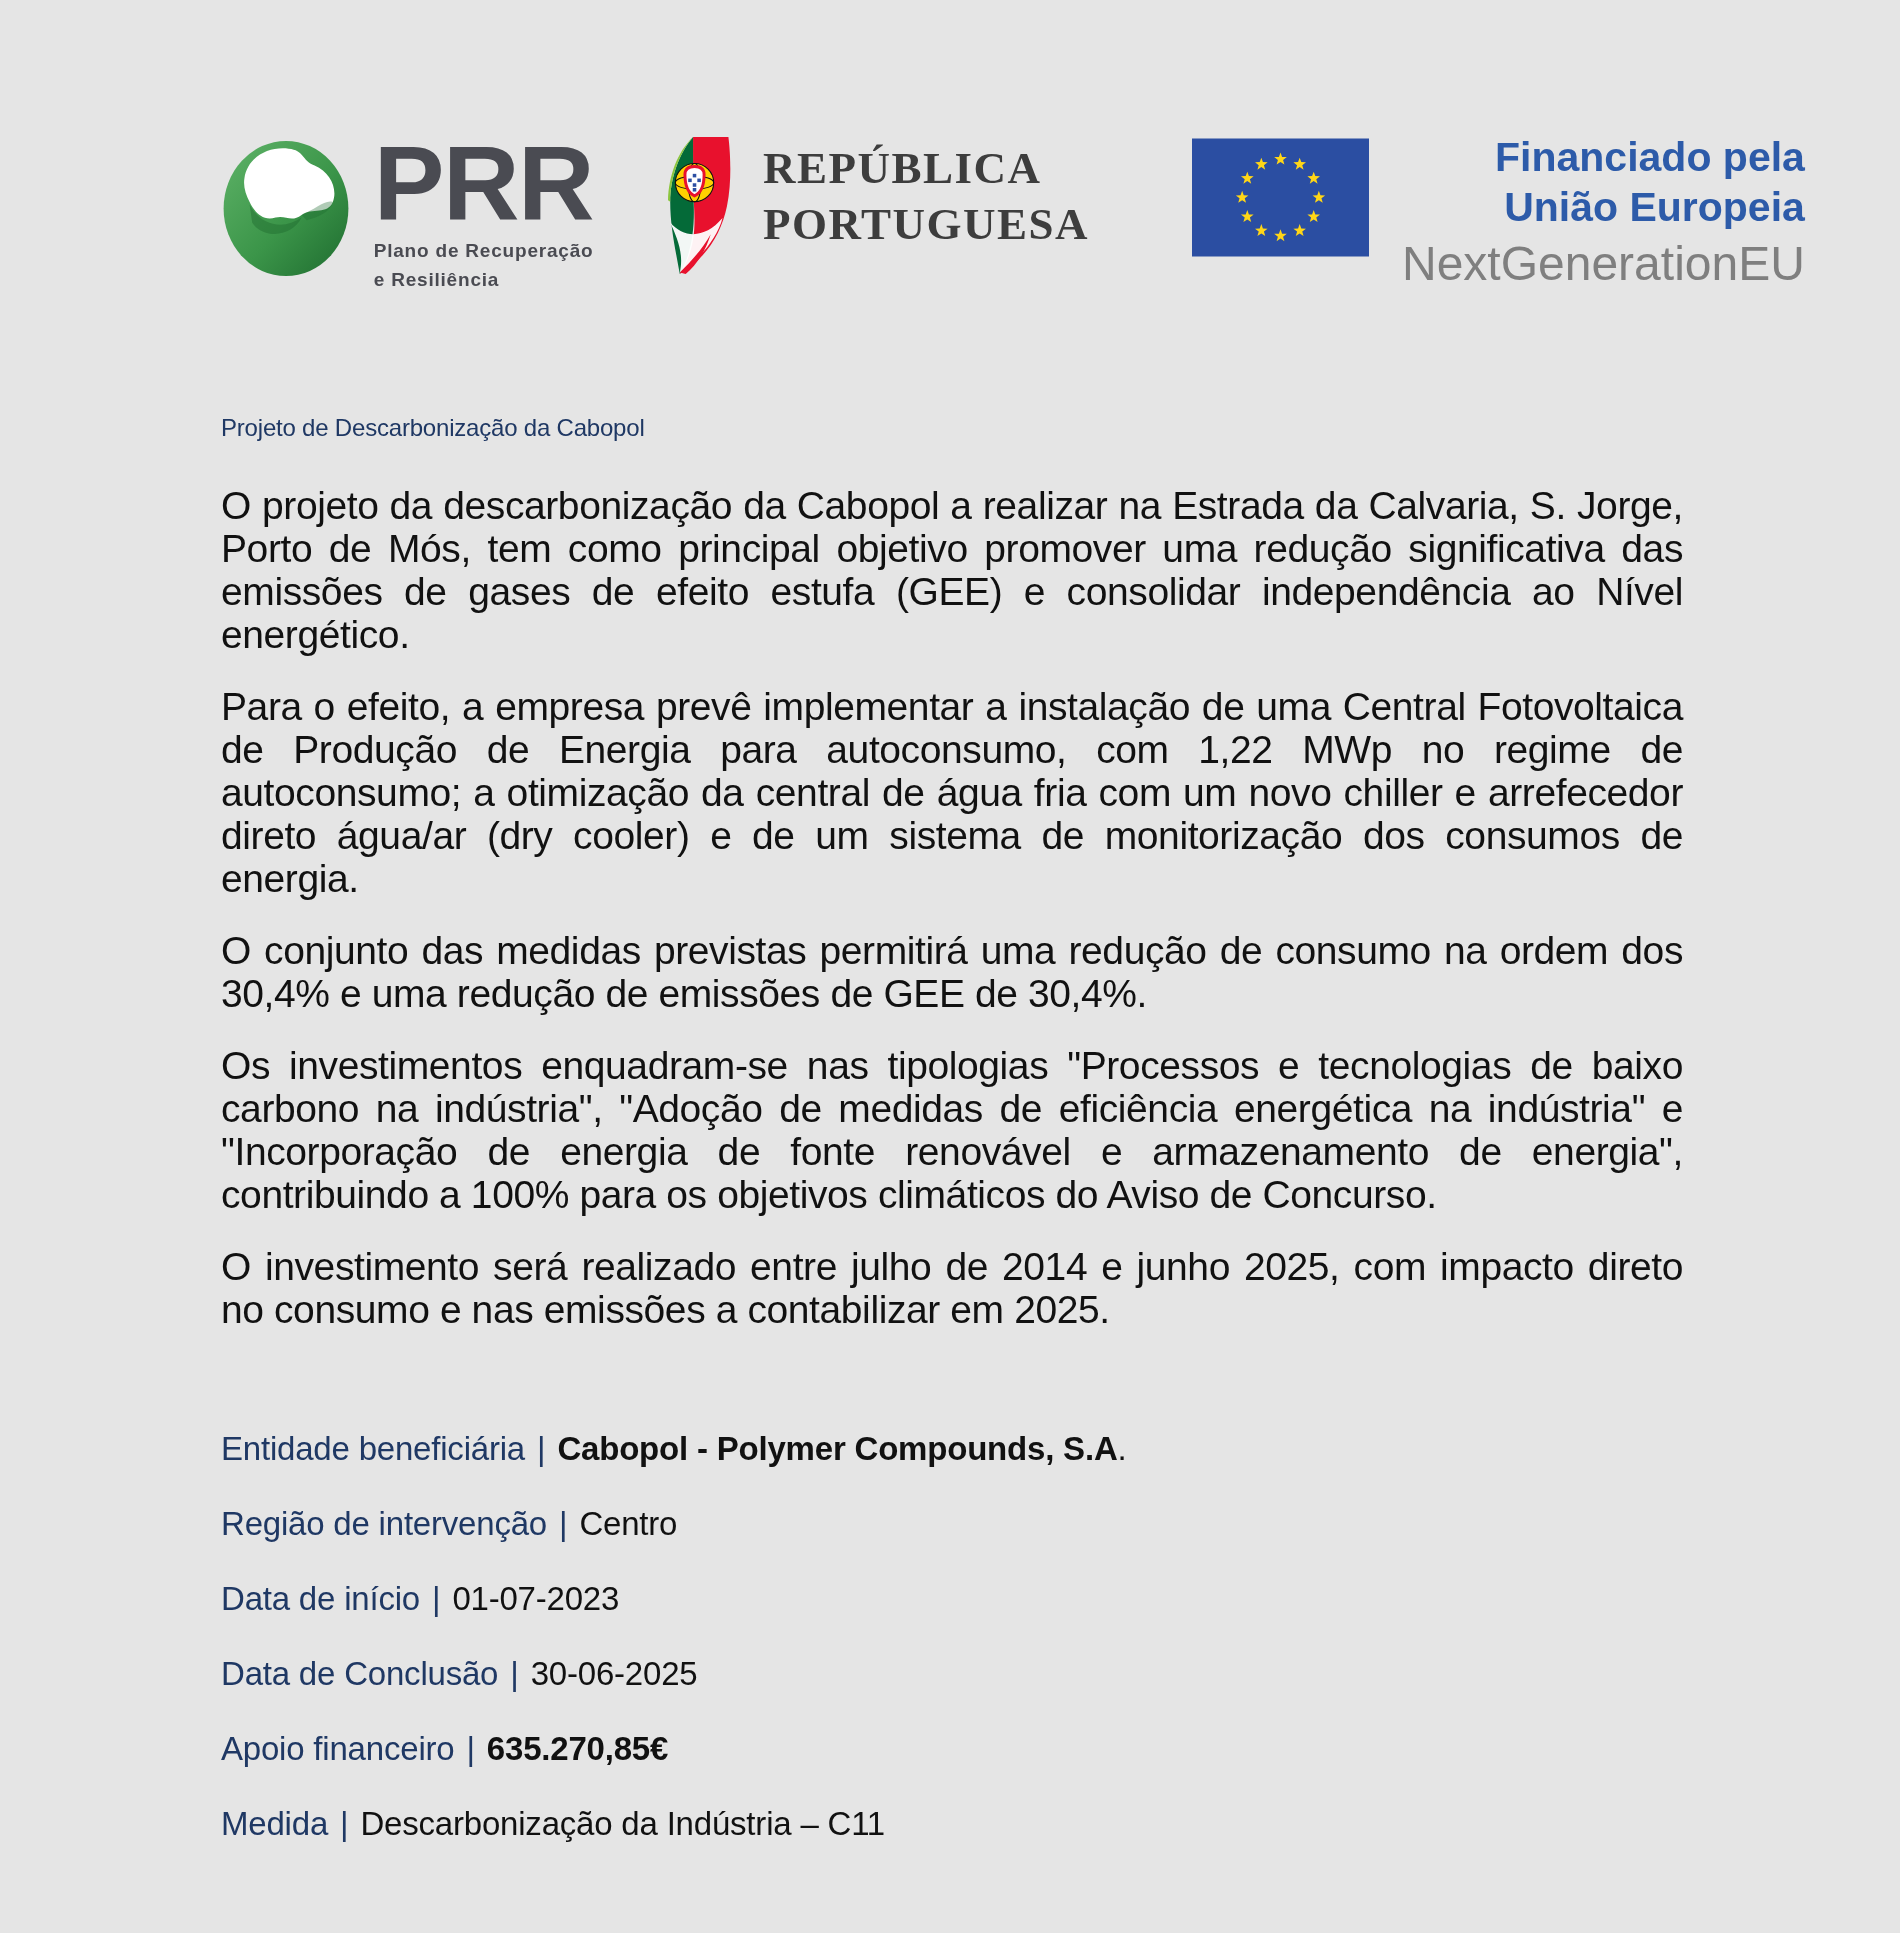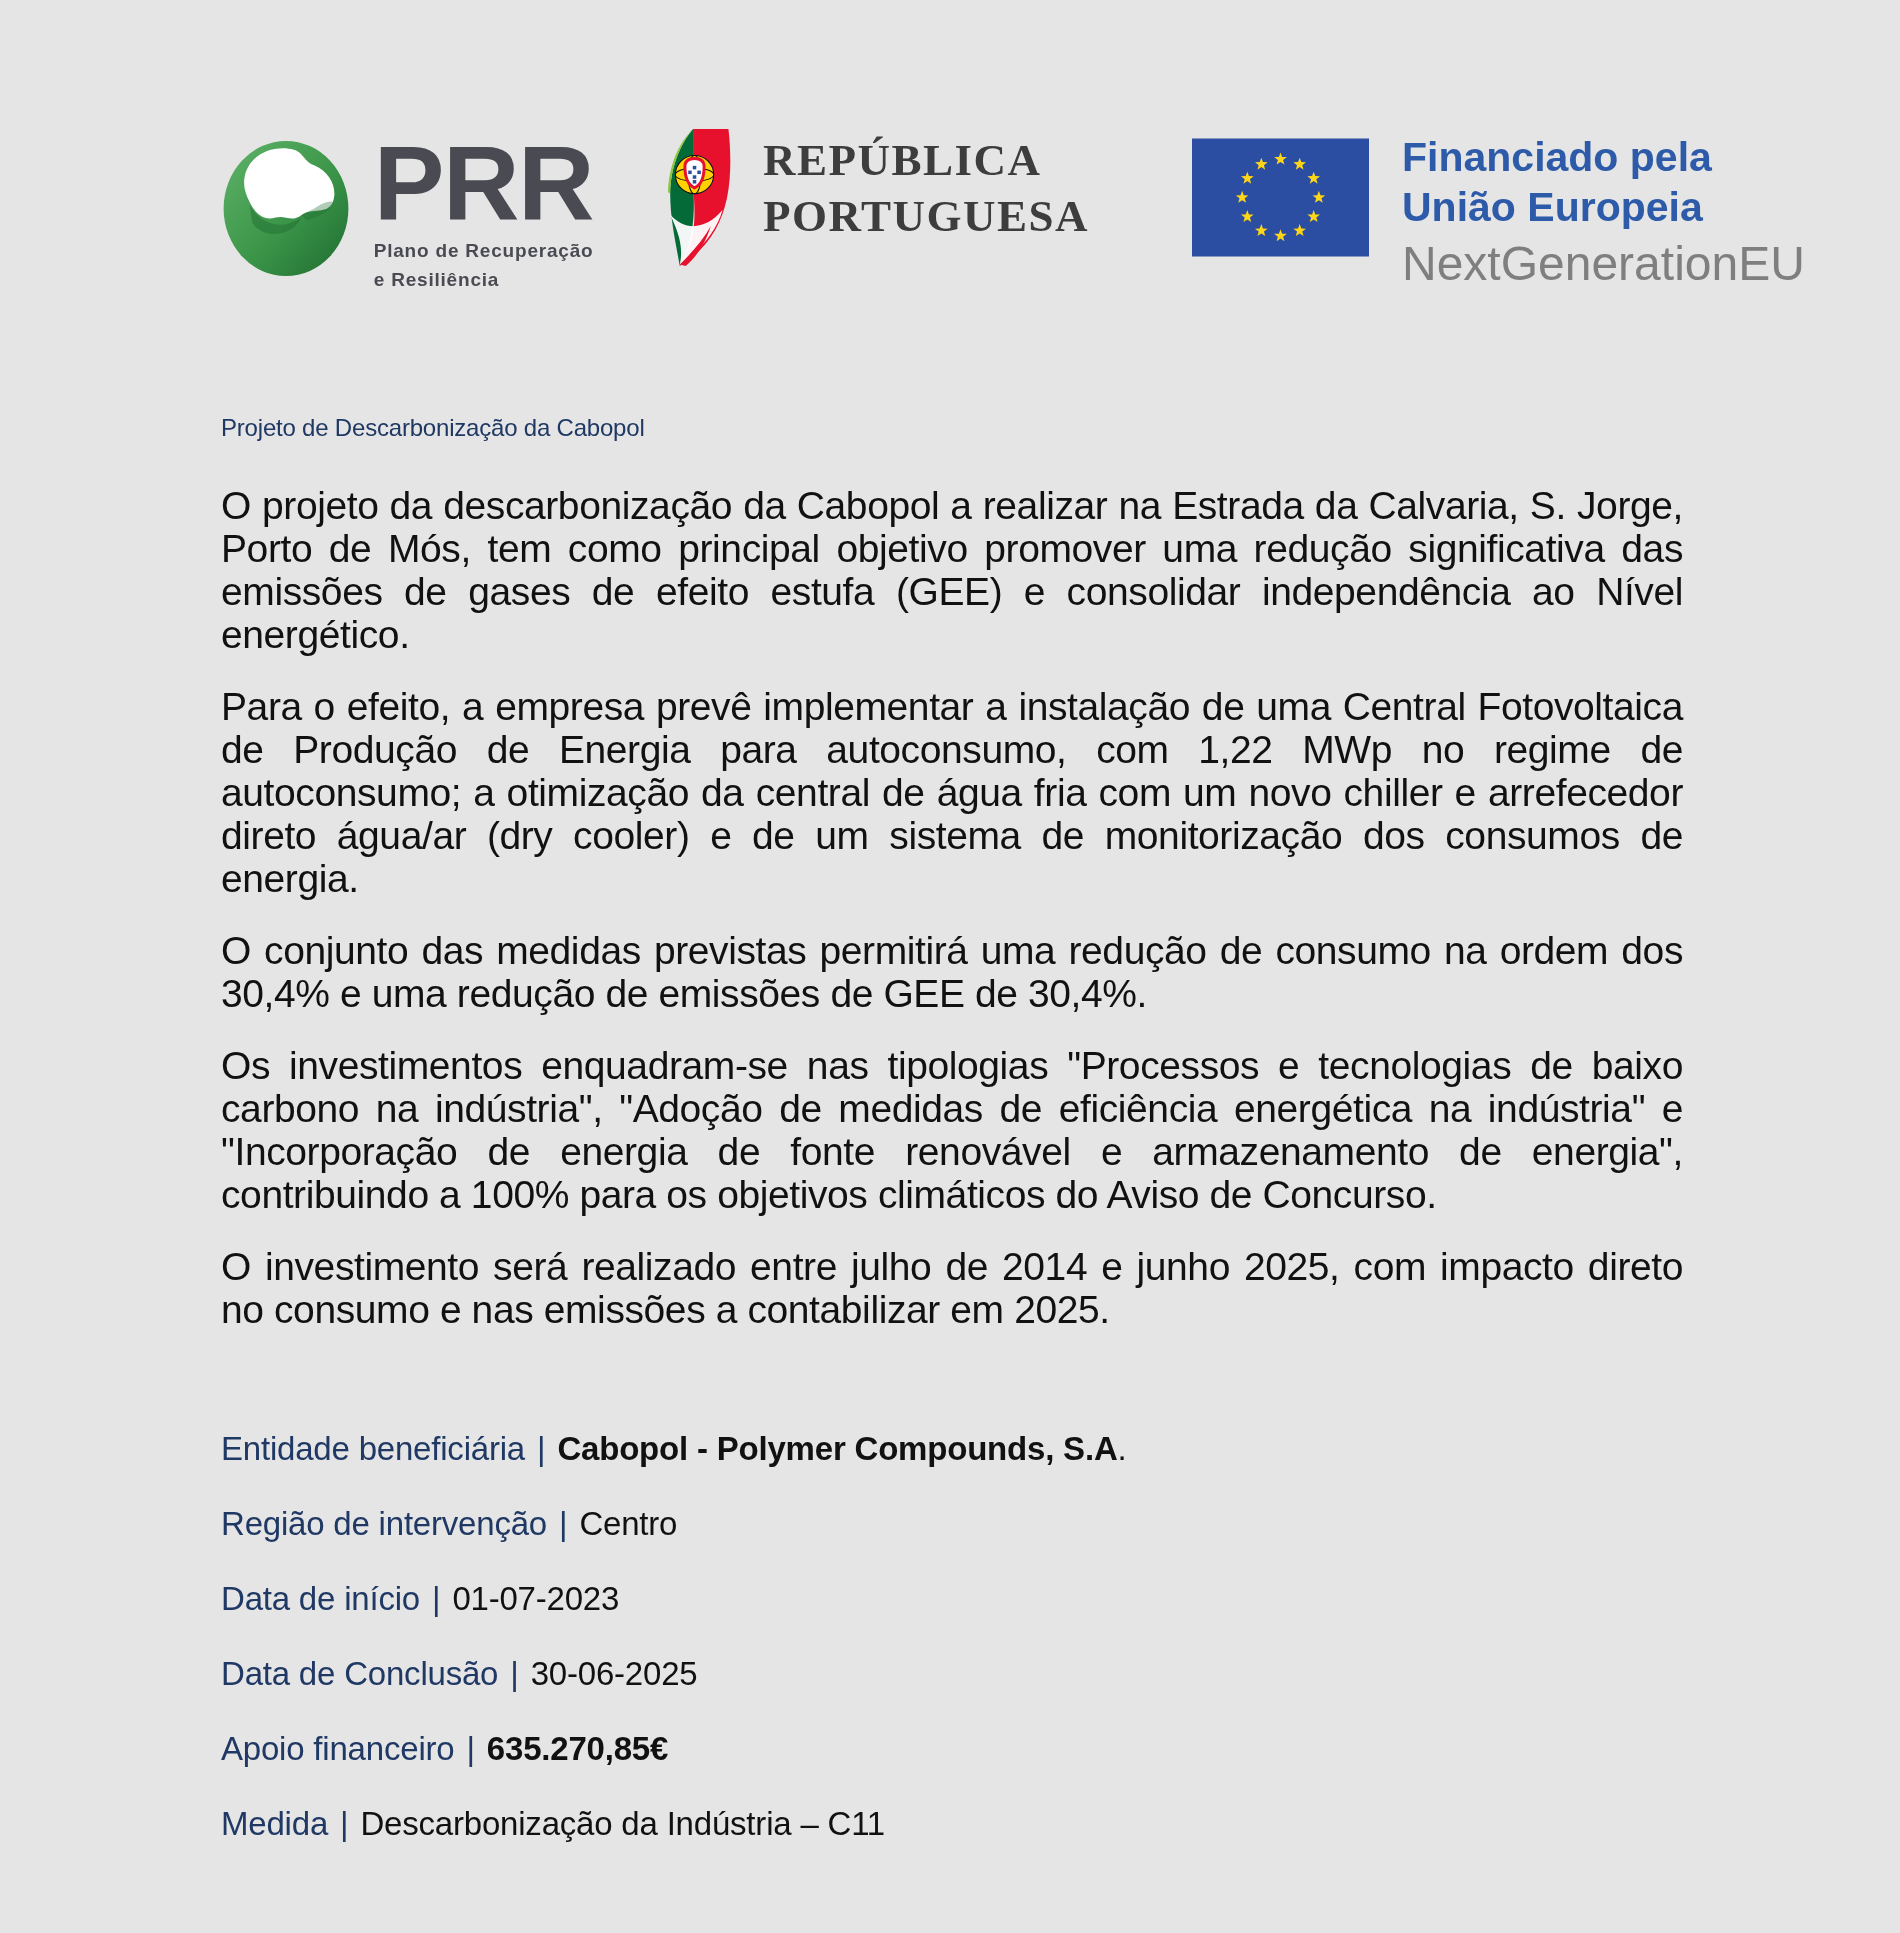--- a/index.html
+++ b/index.html
@@ -17,33 +17,33 @@
   .logo-group { position:absolute; display:flex; align-items:flex-start; }
   #prr-group { left:221px; top:137px; }
   .prr-svg { width:130px; height:143px; flex:0 0 auto; }
   .prr-text { margin-left:22.7px; padding-top:1.5px; }
   .prr-wordmark {
     font-size:106px; font-weight:800; color:#4A4B52;
     line-height:88px; letter-spacing:-1.5px;
   }
   .prr-sub { margin-top:9px; font-size:19px; font-weight:700; color:#4A4B52; line-height:29.5px; letter-spacing:0.8px; }
 
-  #rep-group { left:659px; top:129px; }
+  #rep-group { left:659px; top:137px; }
   .rep-flag { width:74px; height:140px; flex:0 0 auto; }
   .rep-text {
     margin-left:30px; padding-top:3px;
     font-family:"Liberation Serif", serif;
     font-weight:700; font-size:45px; color:#3D3D3D;
     line-height:56px; letter-spacing:1.5px;
   }
 
   #eu-group { left:1192px; top:138px; }
   .eu-flag { width:177px; height:119px; flex:0 0 auto; }
   .eu-text { margin-left:33px; margin-top:-6px; }
-  .eu-line { font-size:41px; font-weight:700; color:#2D5BA9; line-height:50px; }
+  .eu-line { font-size:41px; font-weight:700; color:#2D5BA9; line-height:50px;text-align:right; }
   .eu-next { margin-top:10.6px; font-size:48px; font-weight:400; color:#7F7F7F; line-height:42px; }
 
   
   .content { position:absolute; left:221px; top:414px; width:1462px; }
   .doc-title {
     font-size:24px; font-weight:400; color:#1F3864;
     margin:0 0 42px 0; letter-spacing:-0.2px;
   }
   .body-par {
     font-size:39px; line-height:43px; color:#111111;

